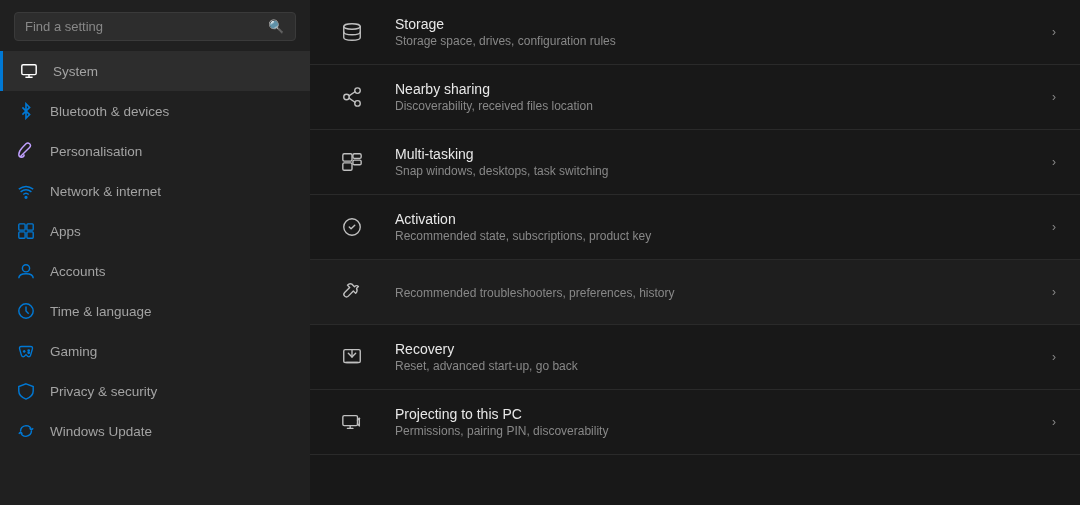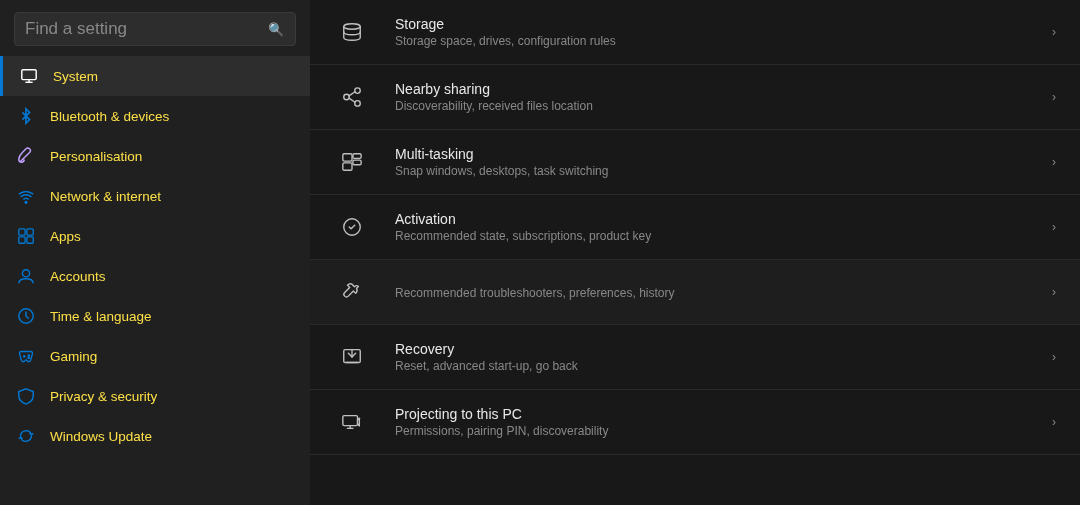--- a/index.html
+++ b/index.html
@@ -32,21 +32,21 @@
       border: 1px solid #3a3a3a;
       border-radius: 4px;
       padding: 6px 10px;
     }
 
     .search-box input {
       background: transparent;
       border: none;
       outline: none;
       color: #cccccc;
-      font-size: 17px;
+      font-size: 13px;
       flex: 1;
     }
 
     .search-box input::placeholder {
       color: #888888;
     }
 
     .search-icon-box {
       color: #aaaaaa;
       font-size: 13px;
@@ -78,21 +78,21 @@
       height: 20px;
       display: flex;
       align-items: center;
       justify-content: center;
       font-size: 16px;
       flex-shrink: 0;
     }
 
     .nav-item .nav-label {
       font-size: 13.5px;
-      color: #fde047;
+      color: #a3a3a3;
     }
 
     
     .main {
       flex: 1;
       background: #181818;
       overflow-y: auto;
       display: flex;
       flex-direction: column;
     }

